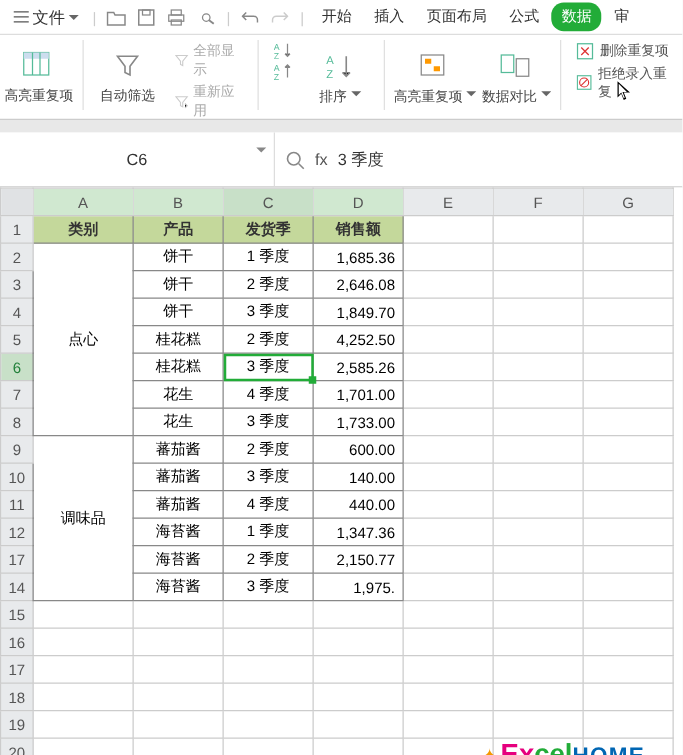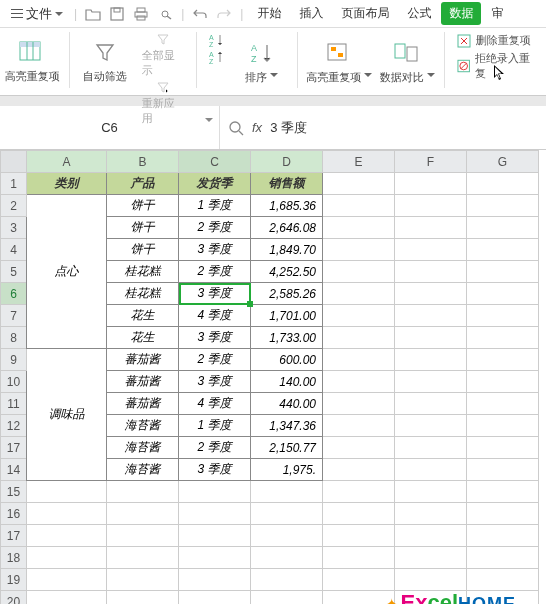--- a/index.html
+++ b/index.html
@@ -8,52 +8,52 @@
 .menubar { display: flex; align-items: center; height: 28px; background: #fff; border-bottom: 1px solid #ddd; padding: 11px 6px; gap: 4px; }
 .menu-sep { color: #ccc; margin: 0 2px; }
 .menu-btn { display: flex; align-items: center; gap: 3px; padding: 2px 5px; cursor: pointer; font-size: 12px; color: #333; }
 .menu-btn.file { font-size: 13px; }
 .hamburger { display: inline-block; width: 12px; height: 10px; position: relative; }
 .hamburger::before, .hamburger::after, .hamburger span { content: ""; position: absolute; left: 0; width: 12px; height: 1.5px; background: #555; }
 .hamburger::before { top: 0; } .hamburger span { top: 4px; } .hamburger::after { top: 8px; }
 .caret { display: inline-block; border: 4px solid transparent; border-top-color: #666; margin-top: 4px; }
 .icon-btn { width: 20px; height: 20px; display: flex; align-items: center; justify-content: center; cursor: pointer; }
 .tab { padding: 3px 8px; cursor: pointer; color: #333; border-radius: 3px; }
-.tab.active { background: #22ac38; color: #fff; }
+.tab.active { background: #22ac38; color: #fff; border-radius: 10px; }
 
 .ribbon { display: flex; height: 68px; background: #fff; border-bottom: 1px solid #ccc; padding: 4px 6px; gap: 10px; }
 .rib-group { display: flex; flex-direction: column; align-items: center; justify-content: center; gap: 2px; cursor: pointer; min-width: 50px; }
 .rib-stack { display: flex; flex-direction: column; gap: 1px; }
 .rib-item { display: flex; align-items: center; gap: 3px; font-size: 11px; color: #555; padding: 1px 2px; }
-.rib-item.muted { color: #aaa; flex-direction: column; }
+.rib-item.muted { color: #aaa; }
 .rib-label { font-size: 11px; color: #444; white-space: nowrap; }
 .rib-icon { width: 28px; height: 28px; display: flex; align-items: center; justify-content: center; }
 .rib-sep { width: 1px; background: #e0e0e0; height: 56px; }
 
 .spacer-row { height: 10px; background: #e8e8e8; }
 
 .formula-bar { display: flex; align-items: center; height: 44px; background: #fff; border-bottom: 1px solid #ccc; }
 .namebox { width: 220px; text-align: center; font-size: 13px; color: #333; border-right: 1px solid #ddd; height: 100%; display: flex; align-items: center; justify-content: center; position: relative; }
 .namebox::after { content: ""; position: absolute; right: 6px; border: 4px solid transparent; border-top-color: #888; top: 12px; }
 .fx-area { display: flex; align-items: center; gap: 8px; padding: 0 8px; flex: 1; }
 .fx-icon { width: 16px; height: 16px; cursor: pointer; color: #666; }
-.fx-label { font-style: italic; font-size: 13px; color: #555; }
+.fx-label { font-size: 13px; color: #555; }
 .fx-val { font-size: 13px; color: #333; }
 
 .grid-wrap { position: relative; background: #fff; }
 .grid { border-collapse: collapse; table-layout: fixed; }
 .grid th, .grid td { border: 1px solid #ccc; height: 22px; font-size: 12px; text-align: center; padding: 0 2px; background: #fff; }
 .grid thead th { background: #e8eaec; color: #555; font-weight: normal; position: relative; }
 .grid thead th.corner { background: #e0e2e4; }
 .grid thead th.sel { background: #d0e8d0; }
 .grid thead th.selcol { background: #c8e0c8; }
 .rowhdr { background: #e8eaec !important; color: #555; font-weight: normal; width: 26px; }
 .rowhdr.sel { background: #c8e0c8 !important; color: #22803a; }
 .data-th { background: #c4d89b !important; font-weight: bold; color: #333; }
-.data-td { border: 1px solid #888 !important; font-style: italic; }
+.data-td { border: 1px solid #888 !important; }
 .data-td.right { text-align: right; padding-right: 6px; }
 .active-cell { outline: 2px solid #22ac38; outline-offset: -2px; position: relative; }
 .active-cell::after { content: ""; position: absolute; right: -3px; bottom: -3px; width: 6px; height: 6px; background: #22ac38; }
 
 .cursor-overlay { position: absolute; left: 493px; top: 64px; width: 14px; height: 18px; pointer-events: none; z-index: 50; }
 
 .watermark { position: absolute; right: 30px; top: 440px; pointer-events: none; z-index: 40; font-family: Arial, sans-serif; }
 .watermark .ex { font-size: 22px; font-weight: bold; color: #e6007e; }
 .watermark .cel { font-size: 22px; font-weight: bold; color: #22ac38; }
 .watermark .home { font-size: 18px; font-weight: bold; color: #0066b3; letter-spacing: 1px; }

